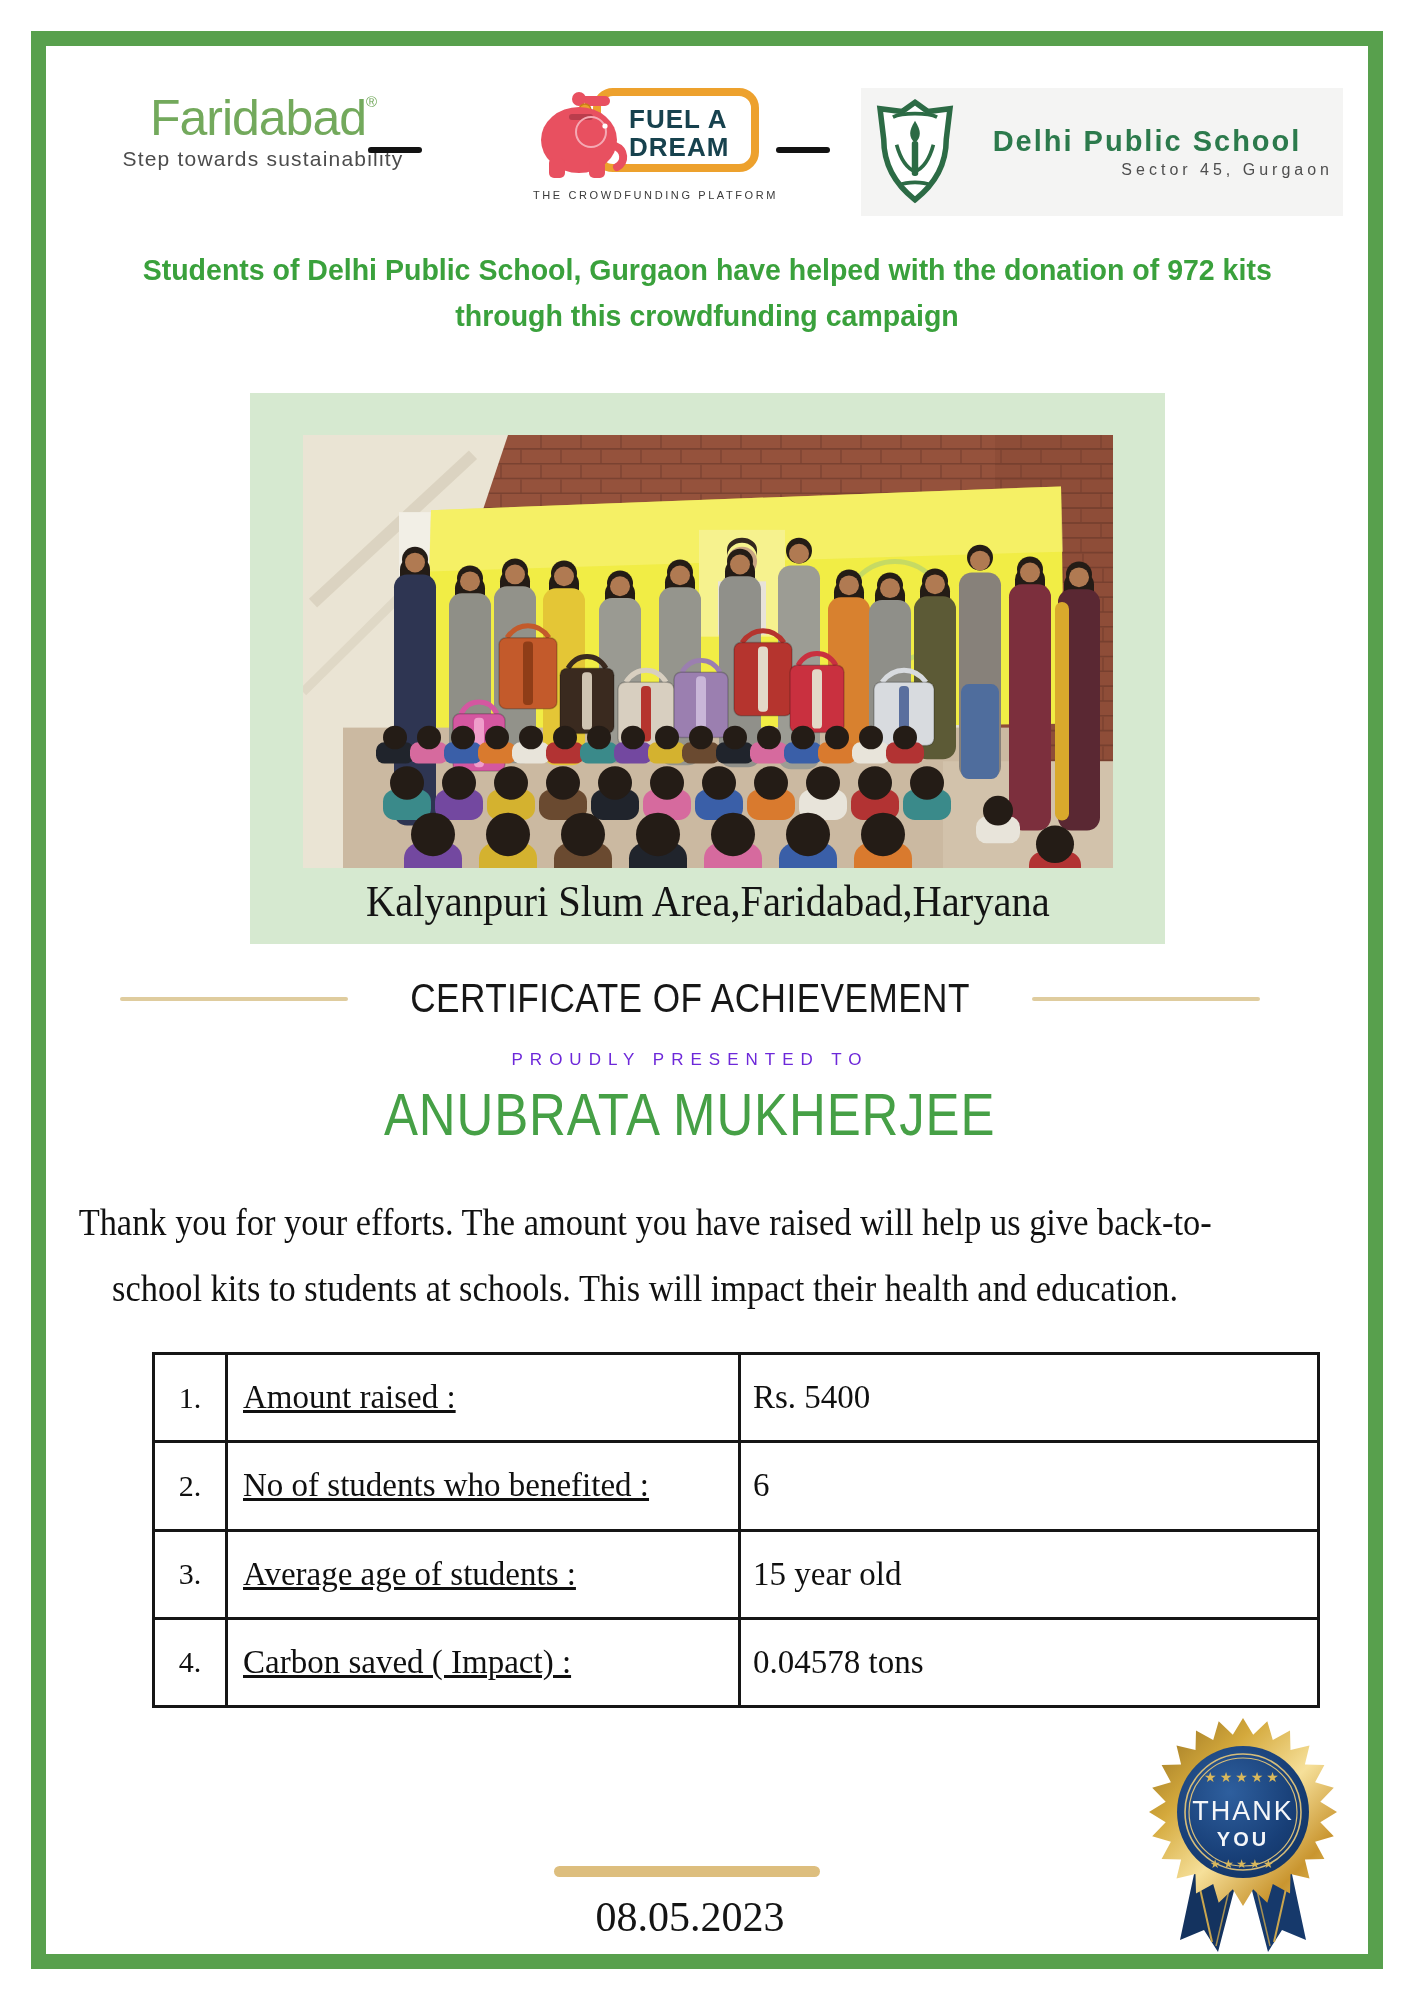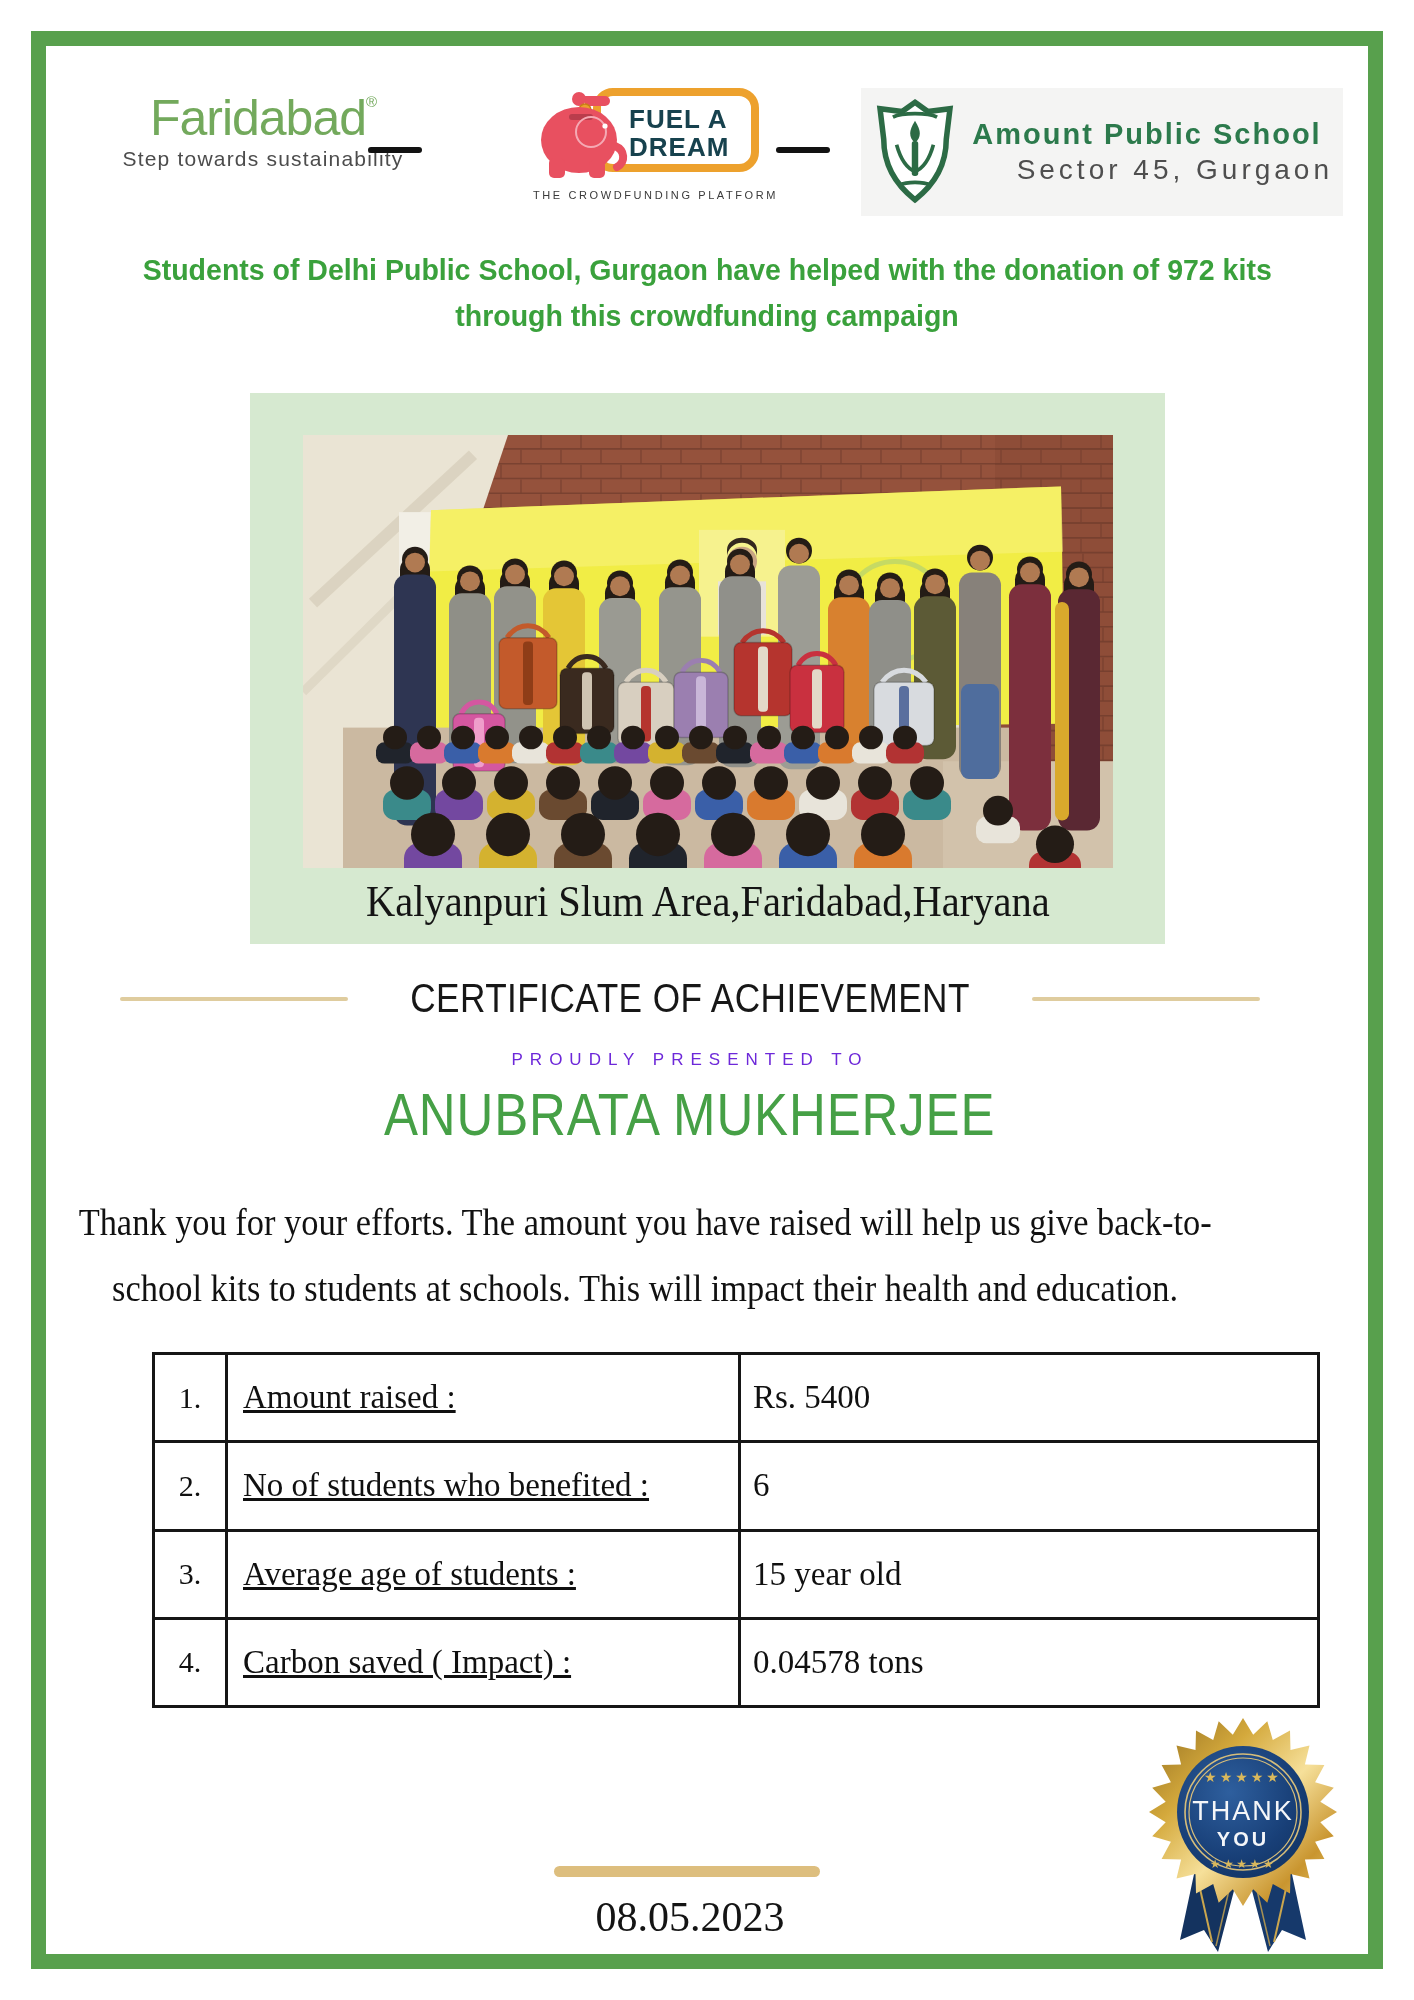--- a/index.html
+++ b/index.html
@@ -15,21 +15,21 @@
   .gs-tag{font-size:21px;color:#4c4c4c;letter-spacing:1.2px;margin-top:2px;}
   .dash{position:absolute;width:54px;height:6px;background:#121212;border-radius:3px;top:147px;}
   .dash1{left:368px;} .dash2{left:776px;}
   .fad{position:absolute;left:533px;top:84px;width:238px;text-align:center;}
   .fad-tag{font-size:11px;letter-spacing:2.6px;color:#3a3a3a;margin-top:1px;white-space:nowrap;}
   .dps{position:absolute;left:861px;top:88px;width:482px;height:128px;background:#f4f4f3;
        display:flex;align-items:center;padding-left:8px;box-sizing:border-box;}
   .dps-text{flex:1;padding-right:10px;}
   .dps-name{font-size:29px;font-weight:bold;letter-spacing:2px;color:var(--dps-green,#2c7a4c);
             white-space:nowrap;text-align:center;}
-  .dps-sub{font-size:28px;letter-spacing:4px;color:#4e4e4e;text-align:right;margin-top:3px;white-space:nowrap;}
+  .dps-sub{font-size:16px;letter-spacing:4px;color:#4e4e4e;text-align:right;margin-top:3px;white-space:nowrap;}
 
   
   .headline{position:absolute;left:60px;right:60px;top:247px;text-align:center;
             font-weight:bold;font-size:30px;line-height:1.52;color:var(--headline-green,#3aa13c);}
   .headline .ln{display:block;}
   .nowrapx{display:inline-block;white-space:nowrap;transform-origin:center;}
   .sx95{transform:scaleX(0.95);} .sx93{transform:scaleX(0.93);} .sx90{transform:scaleX(0.90);}
   .sx88{transform:scaleX(0.88);} .sx85{transform:scaleX(0.85);}
 
   
@@ -105,21 +105,21 @@
     <svg width="92" height="112" viewBox="0 0 100 120">
       <path d="M50 6 L64 16 L88 13 L84 46 C84 78 68 98 50 112 C32 98 16 78 16 46 L12 13 L36 16 Z" fill="#ffffff" stroke="#2c6b45" stroke-width="6"></path>
       <path d="M50 26 C43 37 43 44 50 50 C57 44 57 37 50 26 Z" fill="#2c6b45"></path>
       <rect x="46.5" y="48" width="7" height="38" rx="3" fill="#2c6b45"></rect>
       <path d="M30 52 C35 70 42 78 50 81" fill="none" stroke="#2c6b45" stroke-width="4"></path>
       <path d="M70 52 C65 70 58 78 50 81" fill="none" stroke="#2c6b45" stroke-width="4"></path>
       <path d="M26 22 C36 17 64 17 74 22" fill="none" stroke="#2c6b45" stroke-width="4"></path>
       <path d="M32 96 C42 92 58 92 68 96" fill="none" stroke="#2c6b45" stroke-width="4"></path>
     </svg>
     <div class="dps-text">
-      <div class="dps-name">Amount Public School</div>
+      <div class="dps-name">Delhi Public School</div>
       <div class="dps-sub">Sector 45, Gurgaon</div>
     </div>
   </div>
 
   <div class="headline">
     <span class="ln"><span class="nowrapx sx95">Students of Delhi Public School, Gurgaon have helped with the donation of 972 kits</span></span>
     <span class="ln"><span class="nowrapx sx95">through this crowdfunding campaign</span></span>
   </div>
 
   <div class="panel">

